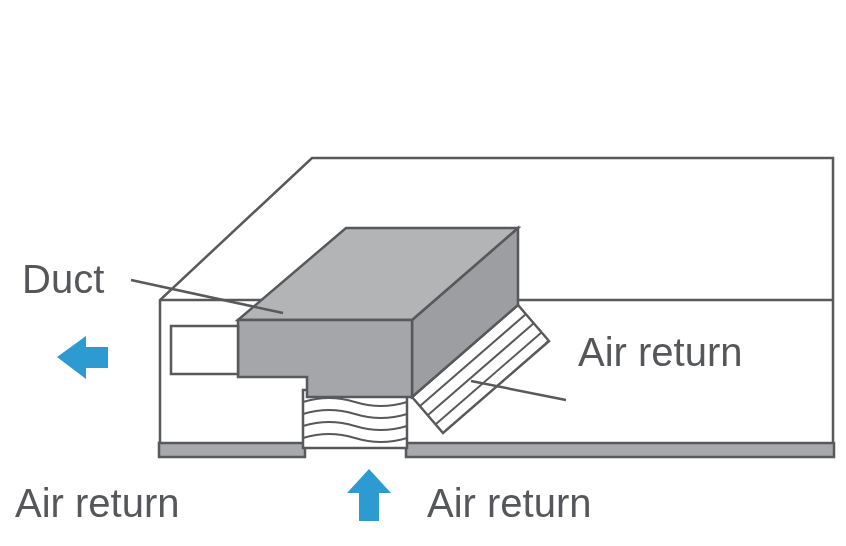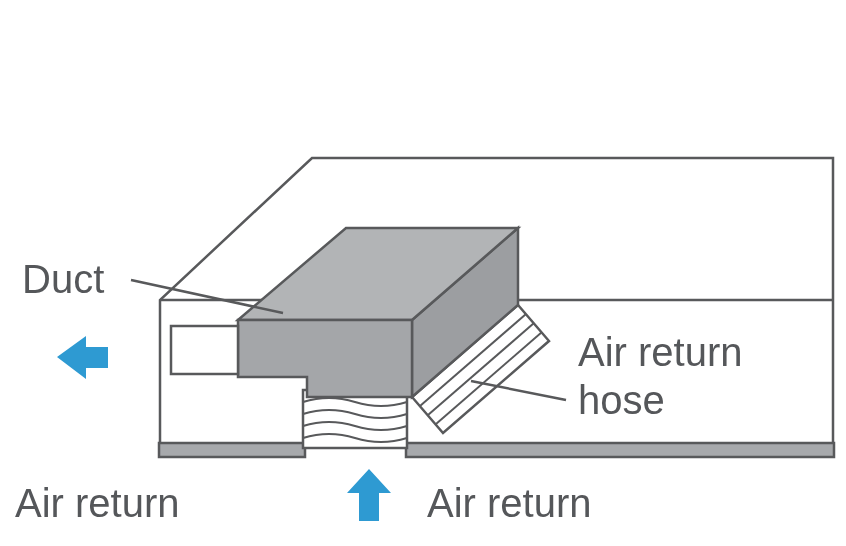--- a/index.html
+++ b/index.html
@@ -57,20 +57,19 @@
     <line class="ln" x1="566" y1="400" x2="471" y2="381"></line>
 
     <polygon points="57,357 86,336 86,347 108,347 108,368 86,368 86,379" fill="#2e9ad2"></polygon>
     <polygon points="369,469 391,493 379,493 379,521 359,521 359,493 347,493" fill="#2e9ad2"></polygon>
   </svg>
 
   <div class="label" style="left:22px;top:255px;">Duct</div>
 
   <div class="label" style="left:578px;top:328px;">
     <div>Air return</div>
-    <div>hose</div>
   </div>
 
   <div class="label" style="left:15px;top:479px;">Air return</div>
 
   <div class="label" style="left:427px;top:479px;">Air return</div>
 
 </div>
 
 </body></html>

